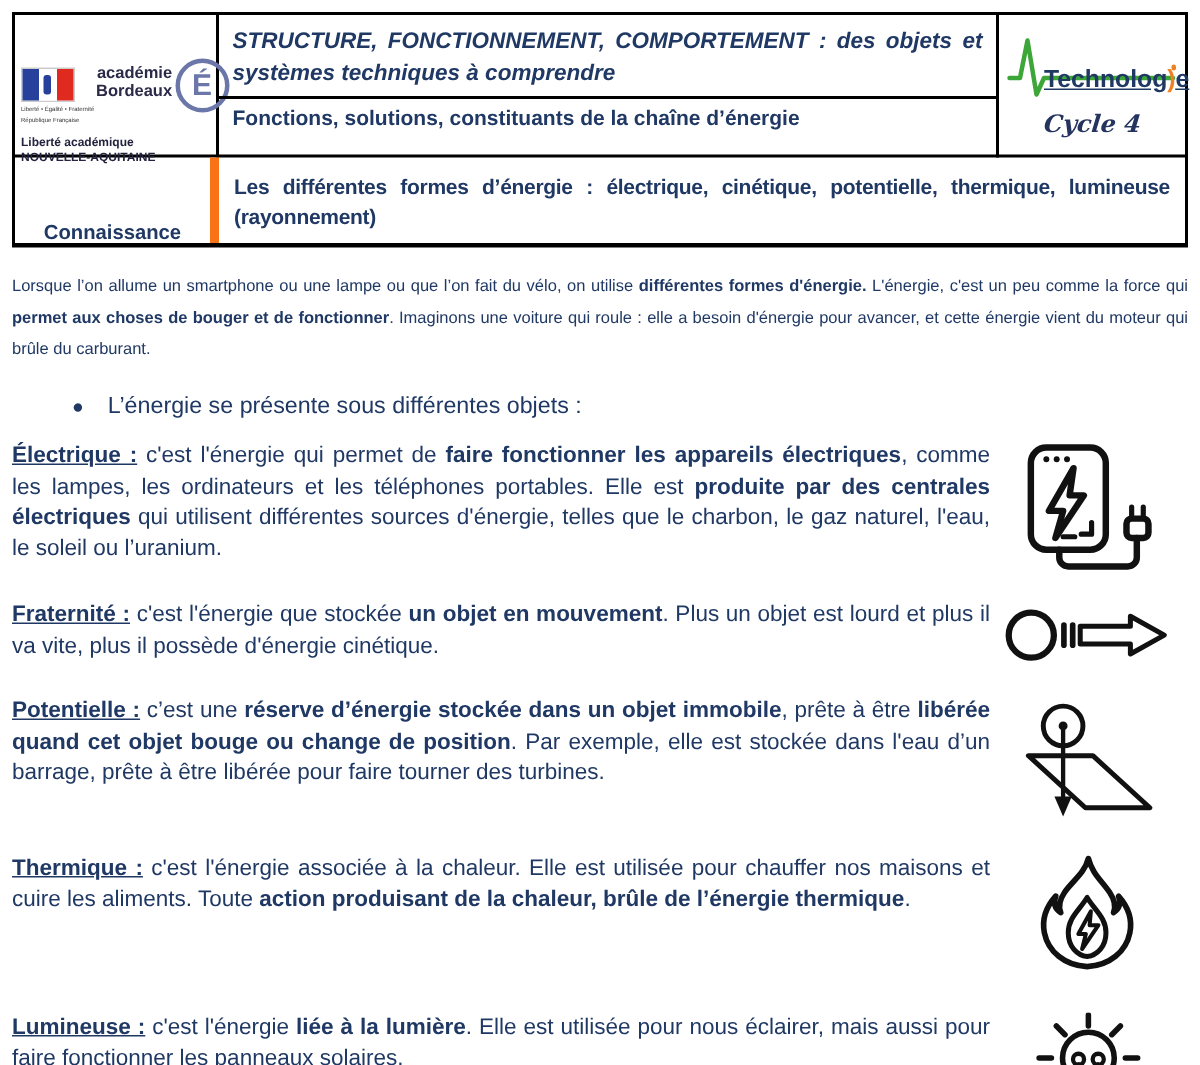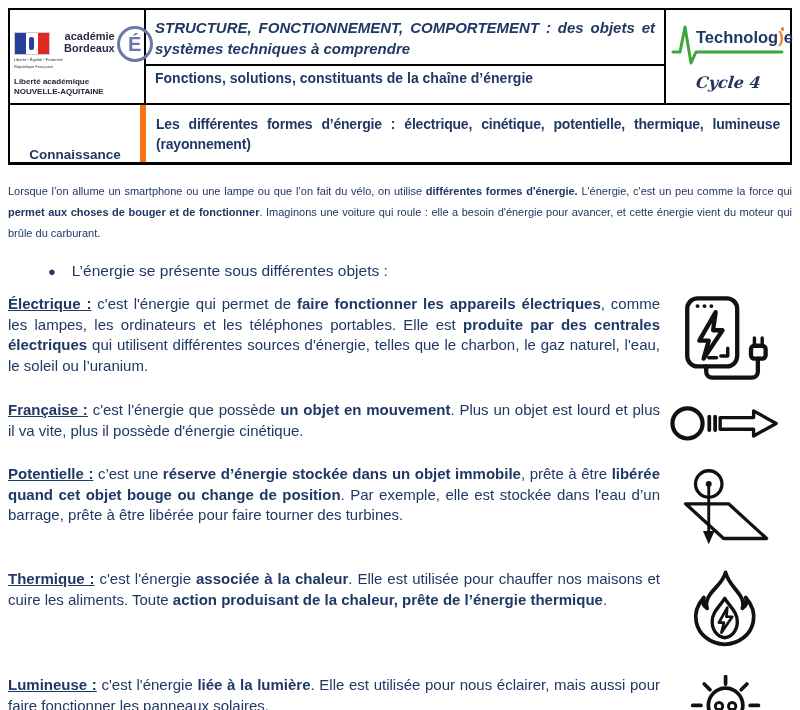--- a/index.html
+++ b/index.html
@@ -9,21 +9,21 @@
   }
   
   .hdr{
     display:grid;
     grid-template-columns:136px 1fr 124px;
     grid-template-rows:56px 39px 57px;
     border:2px solid #000;border-bottom-width:3px;
     margin:8px 8px 0 8px;background:#fff;
   }
   .cell{box-sizing:border-box;}
-  .c-logo {grid-area:1/1/3/2;border-right:2px solid #000;border-bottom:2px solid #000;padding:10px 4px;}
+  .c-logo {grid-area:1/1/3/2;border-right:2px solid #000;border-bottom:2px solid #000;padding:23px 4px;}
   .c-title{grid-area:1/2/2/3;border-right:2px solid #000;border-bottom:2px solid #000;padding:7px 9px;font-style:italic;}
   .c-sub  {grid-area:2/2/3/3;border-right:2px solid #000;border-bottom:2px solid #000;padding:4px 9px;}
   .c-tech {grid-area:1/3/3/4;border-bottom:2px solid #000;display:flex;flex-direction:column;align-items:center;justify-content:center;padding:4px;}
   .c-klabel{grid-area:3/1/4/2;border-right:6px solid #f97316;display:flex;align-items:flex-end;justify-content:center;}
   .c-ktext {grid-area:3/2/4/4;padding:6px 10px;display:flex;align-items:center;}
   .title-txt{font-weight:bold;font-size:15px;line-height:21px;text-align:justify;}
   .sub-txt{font-weight:bold;font-size:14px;}
   .klabel-txt{font-weight:bold;font-size:13.5px;}
   .ktext-txt{font-weight:bold;font-size:14px;line-height:20px;text-align:justify;letter-spacing:-0.2px;}
   
@@ -37,21 +37,21 @@
   .motto{font-size:4px;color:#333;line-height:5px;margin-top:2px;white-space:nowrap;}
   .acad{margin-left:8px;margin-top:10px;text-align:right;font-weight:bold;color:#2a2a48;font-size:11px;line-height:12px;}
   .ering{
     width:30px;height:30px;border:3px solid #6b77a8;border-radius:50%;
     color:#6b77a8;font-weight:bold;font-size:20px;line-height:30px;text-align:center;
     margin-left:2px;margin-top:6px;flex:none;
   }
   .region{margin-top:8px;font-weight:bold;color:#23233f;font-size:8px;line-height:10px;}
   
   .tech-logo{position:relative;width:116px;height:46px;}
-  .tech-text{position:absolute;left:26px;top:7px;font-size:16.5px;font-weight:bold;color:#1f3864;letter-spacing:0;}
+  .tech-text{position:absolute;left:26px;top:23px;font-size:16.5px;font-weight:bold;color:#1f3864;letter-spacing:0;text-decoration:underline;}
   .tech-accent{color:#ef8122;position:relative;font-weight:bold;}
   .tech-accent::after{content:"";position:absolute;left:2.5px;top:-1px;width:3.5px;height:3.5px;border-radius:50%;background:#ef8122;}
   .cycle-txt{font-family:"DejaVu Serif", serif;font-style:italic;font-weight:bold;font-size:16px;color:#25345e;transform:skewX(-6deg);margin-top:6px;}
   
   .main{padding:0 8px;}
   .intro{margin-top:16px;font-size:11px;line-height:21px;text-align:justify;}
   .bullet-row{margin:18px 0 14px 40px;display:flex;align-items:baseline;font-size:15.5px;}
   .bullet-dot{font-size:13px;margin-right:16px;}
   .section{display:flex;margin-bottom:18px;}
   .section p{margin:0;width:652px;font-size:15px;line-height:20.5px;text-align:justify;}
@@ -136,21 +136,21 @@
         <path class="ln" d="M67 63 v9 h-8" stroke-width="4"></path>
         <path class="ln" d="M42 84 v6 a7 7 0 0 0 7 7 h46 a7 7 0 0 0 7 -7 v-15" stroke-width="5"></path>
         <rect class="ln" x="94" y="60" width="17" height="15" rx="4" stroke-width="5"></rect>
         <path class="ln" d="M98 59 v-8" stroke-width="4"></path>
         <path class="ln" d="M107 59 v-8" stroke-width="4"></path>
       </svg>
     </div>
   </div>
 
   <div class="section">
-    <p><span style="font-weight: bold; text-decoration: underline;">Française :</span><span> c'est l'énergie que possède </span><span style="font-weight: bold;">un objet en mouvement</span><span>. Plus un objet est lourd et plus il va vite, plus il possède d'énergie cinétique.</span></p>
+    <p><span style="font-weight: bold; text-decoration: underline;">Fraternité :</span><span> c'est l'énergie que stockée </span><span style="font-weight: bold;">un objet en mouvement</span><span>. Plus un objet est lourd et plus il va vite, plus il possède d'énergie cinétique.</span></p>
     <div class="icon-box">
       <svg width="118" height="46" viewBox="0 0 140 55">
         <circle class="ln" cx="24" cy="28" r="18" stroke-width="5"></circle>
         <path class="ln" d="M50 20 v16" stroke-width="4.5"></path>
         <path class="ln" d="M57 20 v16" stroke-width="4.5"></path>
         <path class="ln" d="M63 21 h40 v-8 l27 15 l-27 15 v-8 h-40 z" stroke-width="4"></path>
       </svg>
     </div>
   </div>
 
@@ -161,21 +161,21 @@
         <circle class="ln" cx="36" cy="24" r="16" stroke-width="4"></circle>
         <circle cx="36" cy="24" r="3.6" fill="#111"></circle>
         <path class="ln" d="M8 48 H60 L106 90 H54 Z" stroke-width="4"></path>
         <path class="ln" d="M36 24 V84" stroke-width="3.5"></path>
         <path d="M29 81 L36 97 L43 81 Z" fill="#111"></path>
       </svg>
     </div>
   </div>
 
   <div class="section">
-    <p><span style="font-weight: bold; text-decoration: underline;">Thermique :</span><span> c'est l'énergie </span><span style="font-weight: bold;">associée à la chaleur</span><span>. Elle est utilisée pour chauffer nos maisons et cuire les aliments. Toute </span><span style="font-weight: bold;">action produisant de la chaleur, prête de l’énergie thermique</span><span>.</span></p>
+    <p><span style="font-weight: bold; text-decoration: underline;">Thermique :</span><span> c'est l'énergie </span><span style="font-weight: normal;">associée à la chaleur</span><span>. Elle est utilisée pour chauffer nos maisons et cuire les aliments. Toute </span><span style="font-weight: bold;">action produisant de la chaleur, brûle de l’énergie thermique</span><span>.</span></p>
     <div class="icon-box">
       <svg width="80" height="88" viewBox="0 0 95 105">
         <path class="ln" stroke-width="4.5" d="M47 4
           C 44 16, 34 22, 28 31
           C 24 37, 23 42, 25 47
           C 20 44, 19 39, 21 34
           C 13 43, 10 53, 12 63
           C 15 78, 28 89, 46 90
           C 64 89, 77 78, 80 63
           C 82 53, 79 43, 71 34

